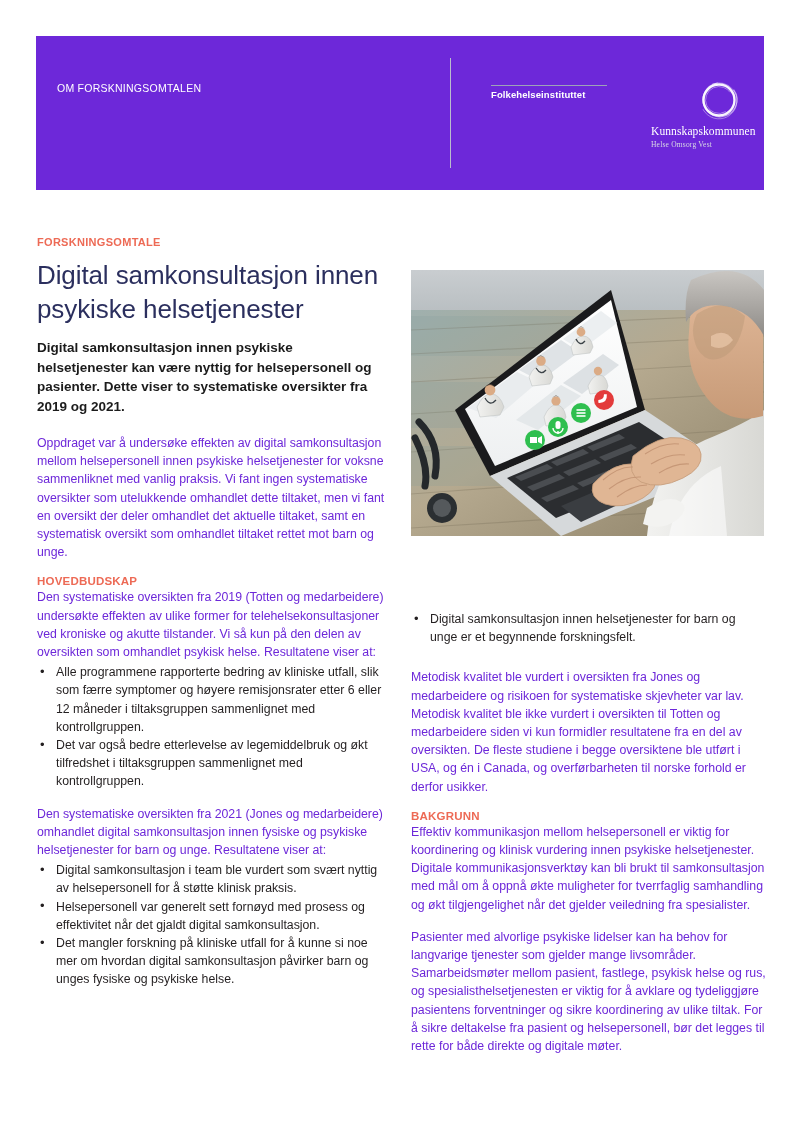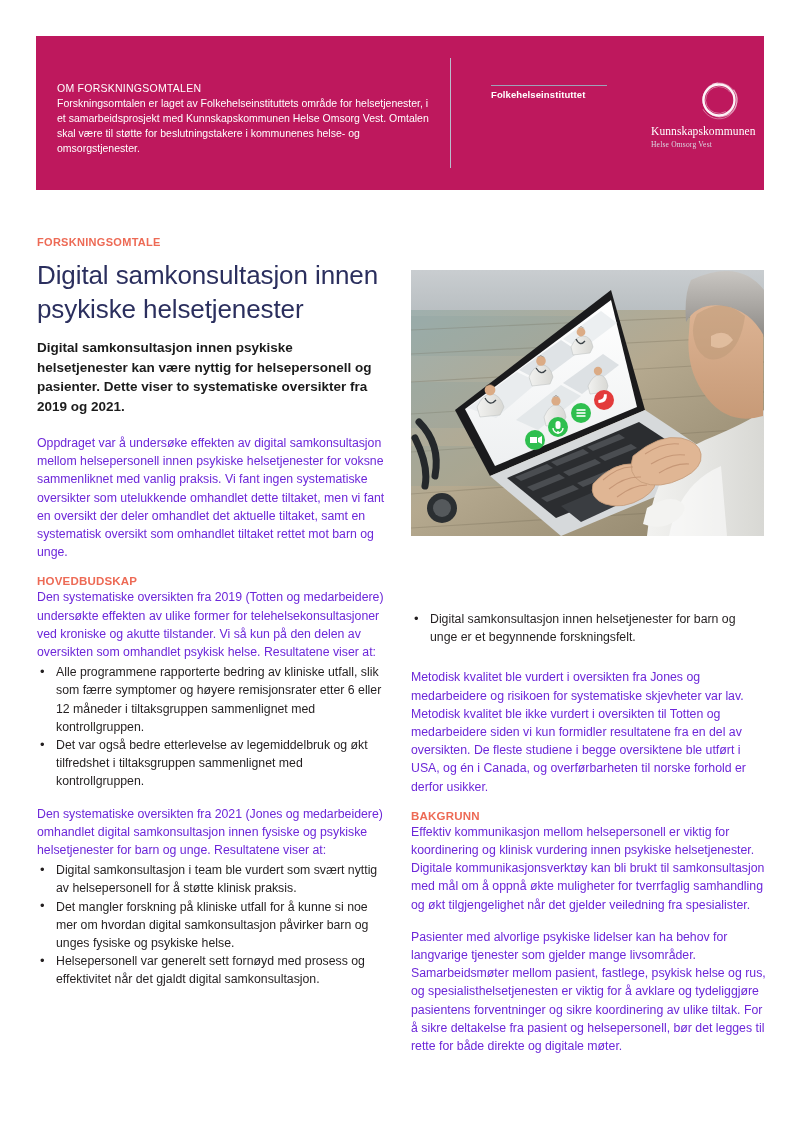--- a/index.html
+++ b/index.html
@@ -16,21 +16,21 @@
     overflow: hidden;
   }
 
   
   .header-band {
     position: absolute;
     left: 36px;
     top: 36px;
     width: 728px;
     height: 154px;
-    background: #be185d;
+    background: #6d28d9;
     box-sizing: border-box;
   }
   .header-text {
     position: absolute;
     left: 21px;
     top: 45px;
     width: 380px;
     color: #ffffff;
   }
   .header-kicker {
@@ -198,21 +198,20 @@
   }
   .photo svg { display: block; }
 </style>
 </head>
 <body>
 
 <div class="header-band">
 
   <div class="header-text">
     <p class="header-kicker">OM FORSKNINGSOMTALEN</p>
-    <p class="header-body">Forskningsomtalen er laget av Folkehelseinstituttets område for helsetjenester, i et samarbeidsprosjekt med Kunnskapskommunen Helse Omsorg Vest. Omtalen skal være til støtte for beslutningstakere i kommunenes helse- og omsorgstjenester.</p>
   </div>
 
   <div class="header-divider"></div>
 
   <div class="fhi-logo">
     <div class="fhi-rule"></div>
     <div class="fhi-sub">Folkehelseinstituttet</div>
   </div>
 
   <div class="kk-logo">
@@ -388,22 +387,22 @@
   <p class="section-kicker">HOVEDBUDSKAP</p>
   <p class="body" style="margin-bottom:2px;">Den systematiske oversikten fra 2019 (Totten og medarbeidere) undersøkte effekten av ulike former for telehelsekonsultasjoner ved kroniske og akutte tilstander. Vi så kun på den delen av oversikten som omhandlet psykisk helse. Resultatene viser at:</p>
   <ul class="bullets">
     <li>Alle programmene rapporterte bedring av kliniske utfall, slik som færre symptomer og høyere remisjonsrater etter 6 eller 12 måneder i tiltaksgruppen sammenlignet med kontrollgruppen.</li>
     <li>Det var også bedre etterlevelse av legemiddelbruk og økt tilfredshet i tiltaksgruppen sammenlignet med kontrollgruppen.</li>
   </ul>
 
   <p class="body" style="margin-bottom:2px;">Den systematiske oversikten fra 2021 (Jones og medarbeidere) omhandlet digital samkonsultasjon innen fysiske og psykiske helsetjenester for barn og unge. Resultatene viser at:</p>
   <ul class="bullets">
     <li>Digital samkonsultasjon i team ble vurdert som svært nyttig av helsepersonell for å støtte klinisk praksis.</li>
+    <li>Helsepersonell var generelt sett fornøyd med prosess og effektivitet når det gjaldt digital samkonsultasjon.</li>
     <li>Det mangler forskning på kliniske utfall for å kunne si noe mer om hvordan digital samkonsultasjon påvirker barn og unges fysiske og psykiske helse.</li>
-    <li>Helsepersonell var generelt sett fornøyd med prosess og effektivitet når det gjaldt digital samkonsultasjon.</li>
   </ul>
 </div>
 
 <div class="col-right">
   <ul class="bullets">
     <li>Digital samkonsultasjon innen helsetjenester for barn og unge er et begynnende forskningsfelt.</li>
   </ul>
   <div class="gap-sm"></div>
   <p class="body">Metodisk kvalitet ble vurdert i oversikten fra Jones og medarbeidere og risikoen for systematiske skjevheter var lav. Metodisk kvalitet ble ikke vurdert i oversikten til Totten og medarbeidere siden vi kun formidler resultatene fra en del av oversikten. De fleste studiene i begge oversiktene ble utført i USA, og én i Canada, og overførbarheten til norske forhold er derfor usikker.</p>
 

